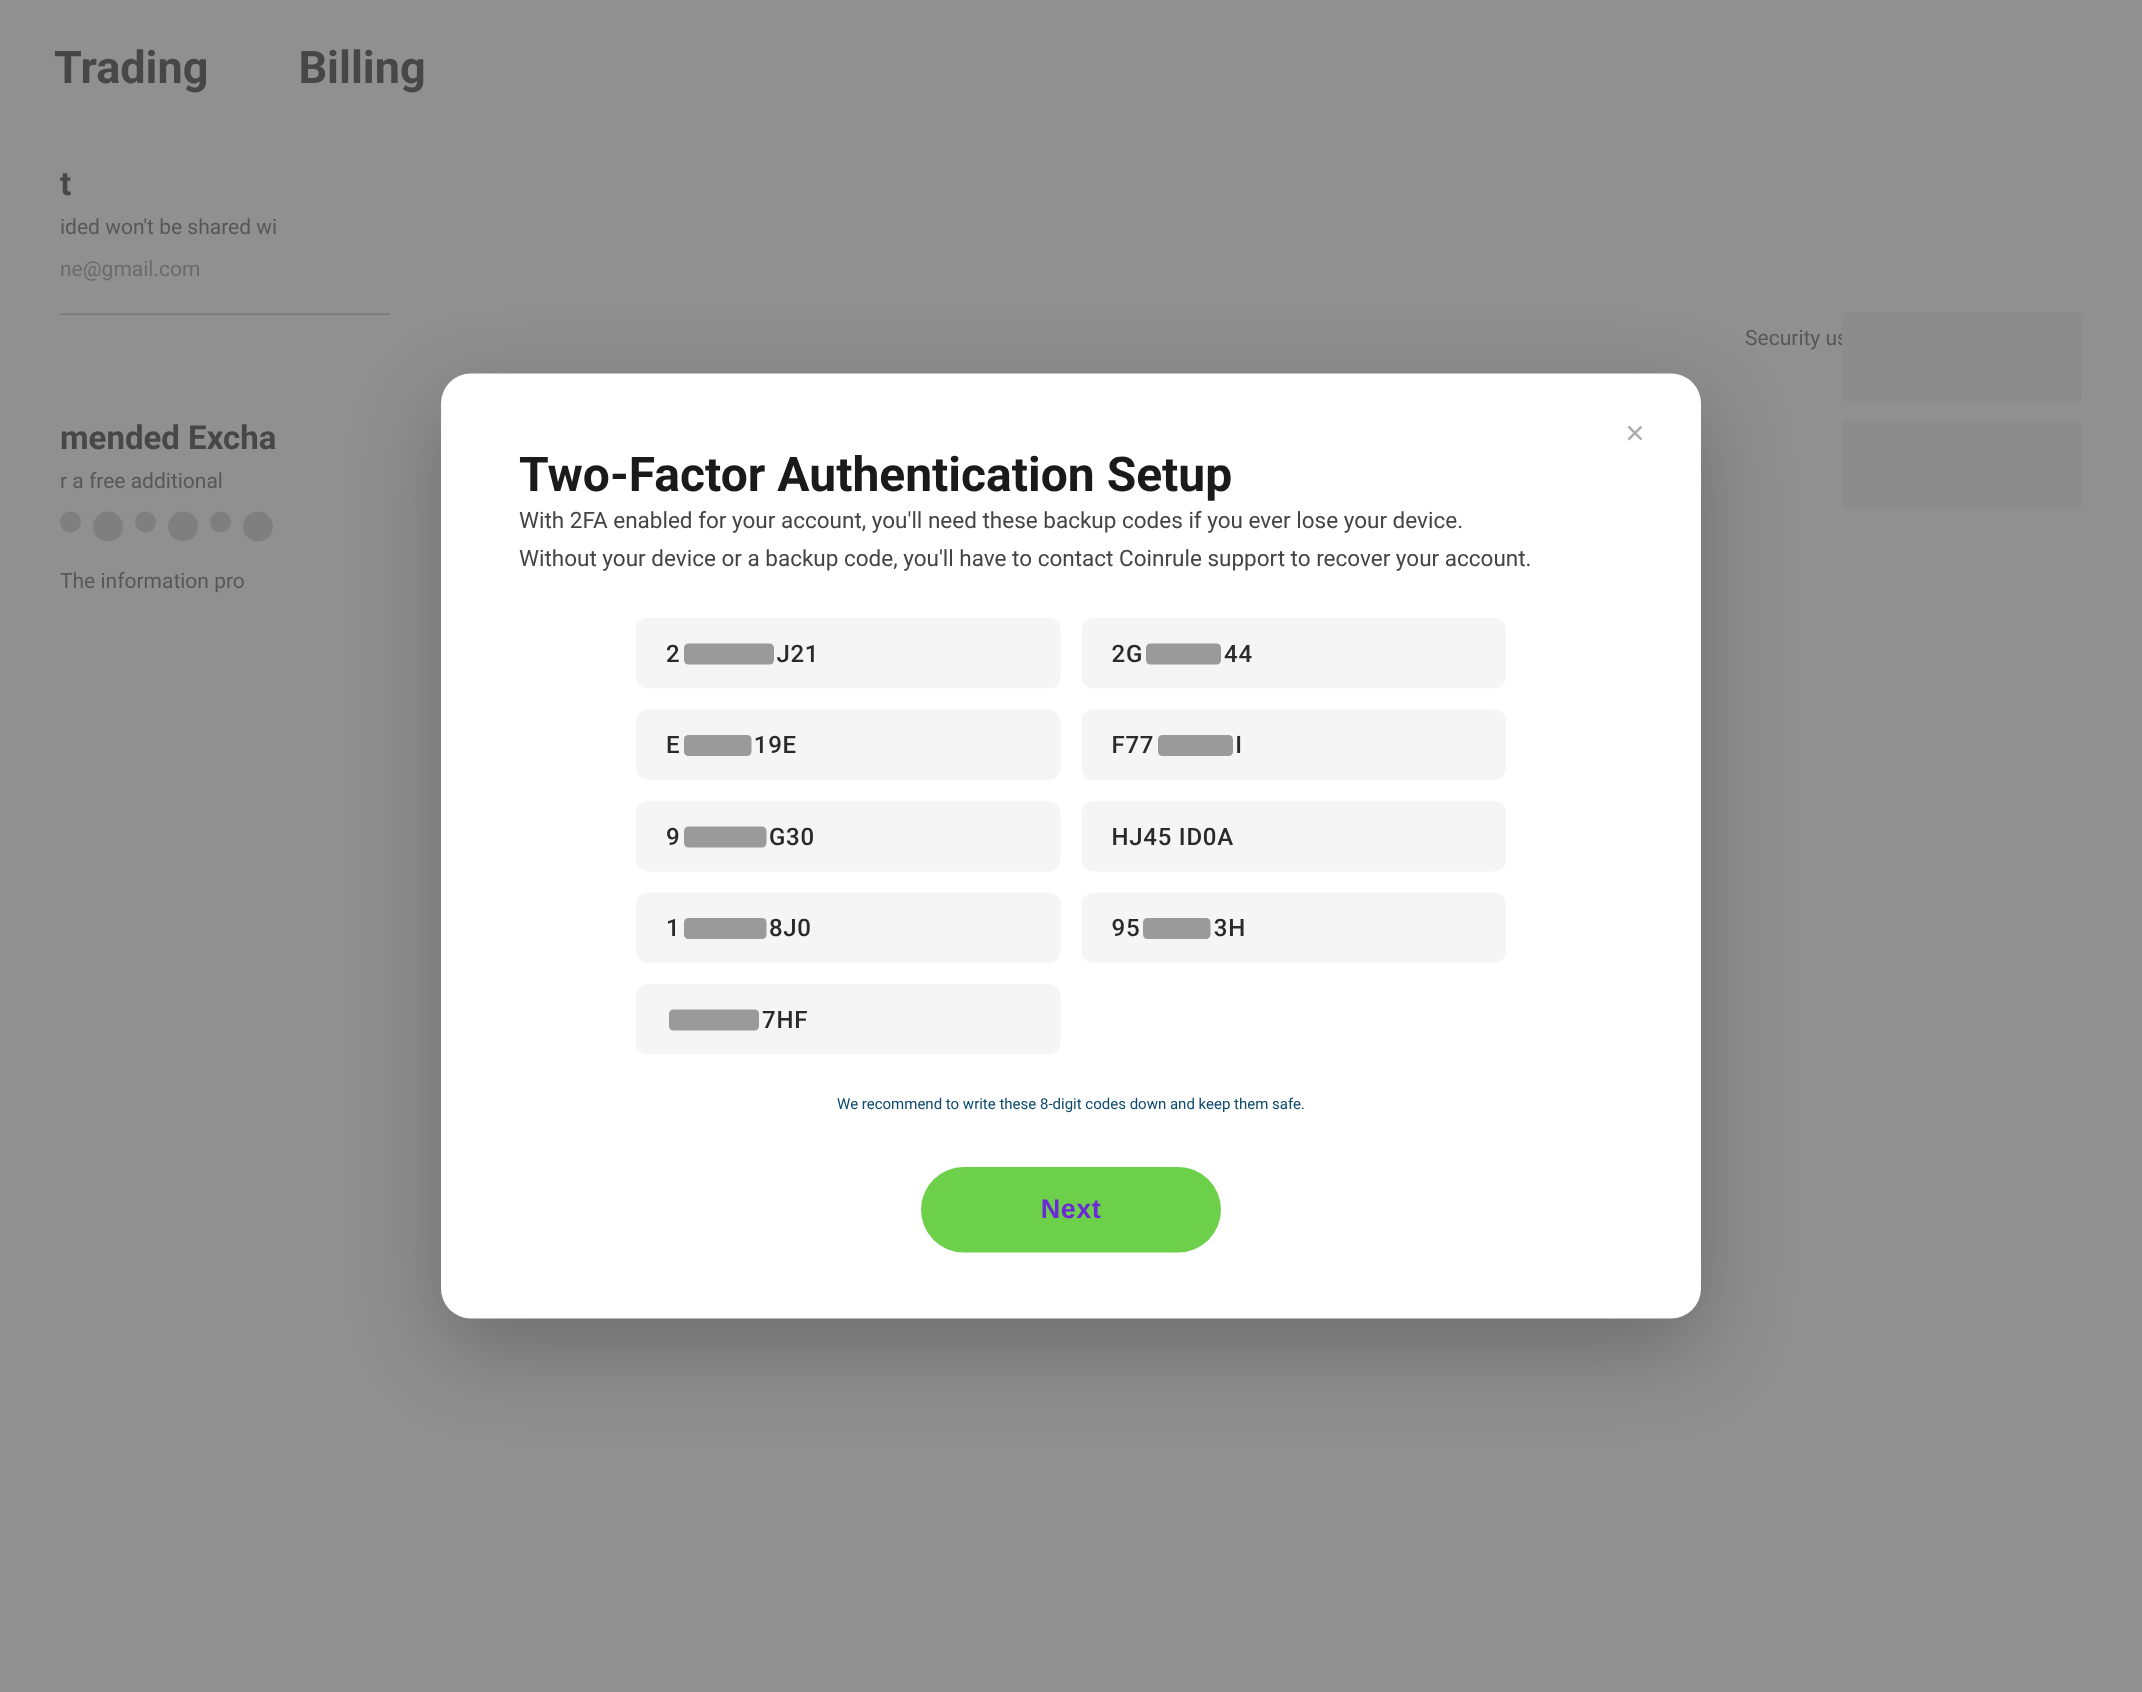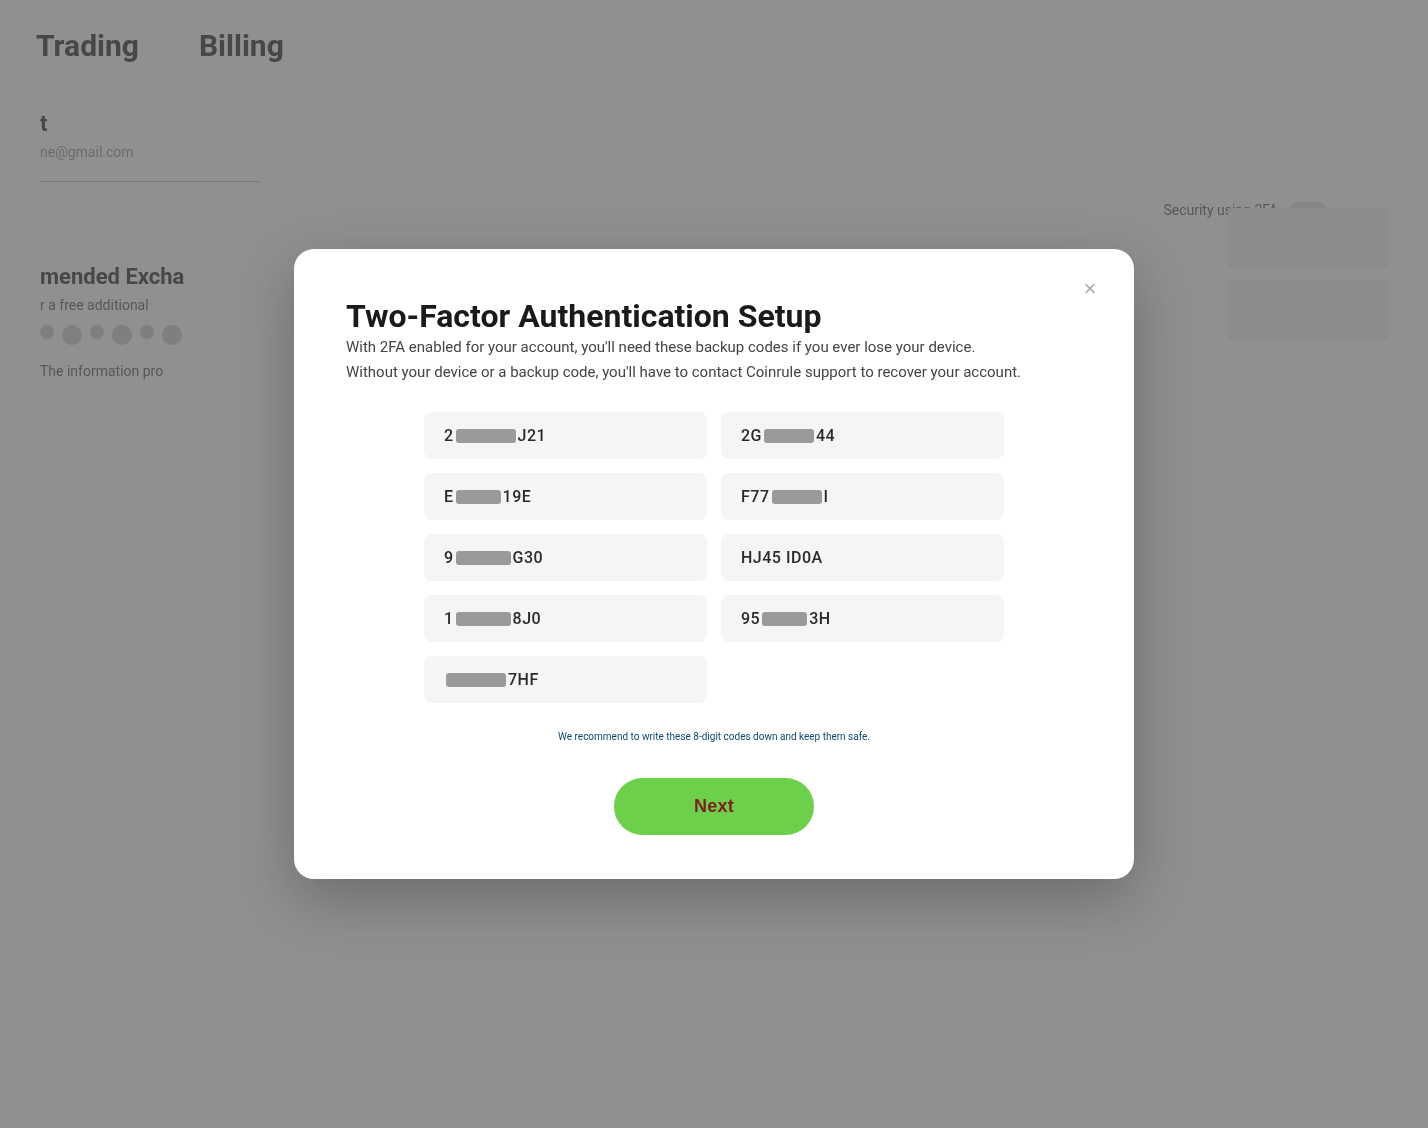--- a/index.html
+++ b/index.html
@@ -52,21 +52,21 @@
     }
 
     .bg-input {
       width: 220px;
       height: 38px;
       border: none;
       border-bottom: 1px solid #aaa;
       background: transparent;
       font-size: 14px;
       color: #888;
-      margin-bottom: 40px;
+      margin-bottom: 28px;
     }
 
     .bg-section2 {
       margin-top: 40px;
     }
 
     .bg-security-text {
       font-size: 14px;
       color: #555;
       margin-right: 10px;
@@ -192,40 +192,41 @@
       text-align: center;
       font-size: 10px;
       color: #0c4a6e;
       margin-bottom: 36px;
     }
 
     .modal-next-btn {
       display: block;
       margin: 0 auto;
       background: #6dd04a;
-      color: #7f1d1d;
+      color: #6d28d9;
       border: none;
       border-radius: 30px;
       padding: 18px 80px;
       font-size: 18px;
       font-weight: 600;
       cursor: pointer;
       letter-spacing: 0.3px;
     }
   </style>
 </head>
 <body>
 
 <div class="bg-page">
   <div class="bg-nav">
     <span class="bg-nav-item">Trading</span>
     <span class="bg-nav-item">Billing</span>
   </div>
   <div class="bg-content">
     <div class="bg-section-title">t</div>
+    <div class="bg-text">ided won't be shared wi</div>
     <div class="bg-input">ne@gmail.com</div>
 
     <div style="display:flex; justify-content:flex-end; padding-right:60px; margin-top:-20px;">
       <span class="bg-security-text">Security using 2FA</span>
       <div class="bg-toggle"></div>
     </div>
 
     <div class="bg-section2">
       <div class="bg-section-title">mended Excha</div>
       <div class="bg-text">r a free additional</div>

